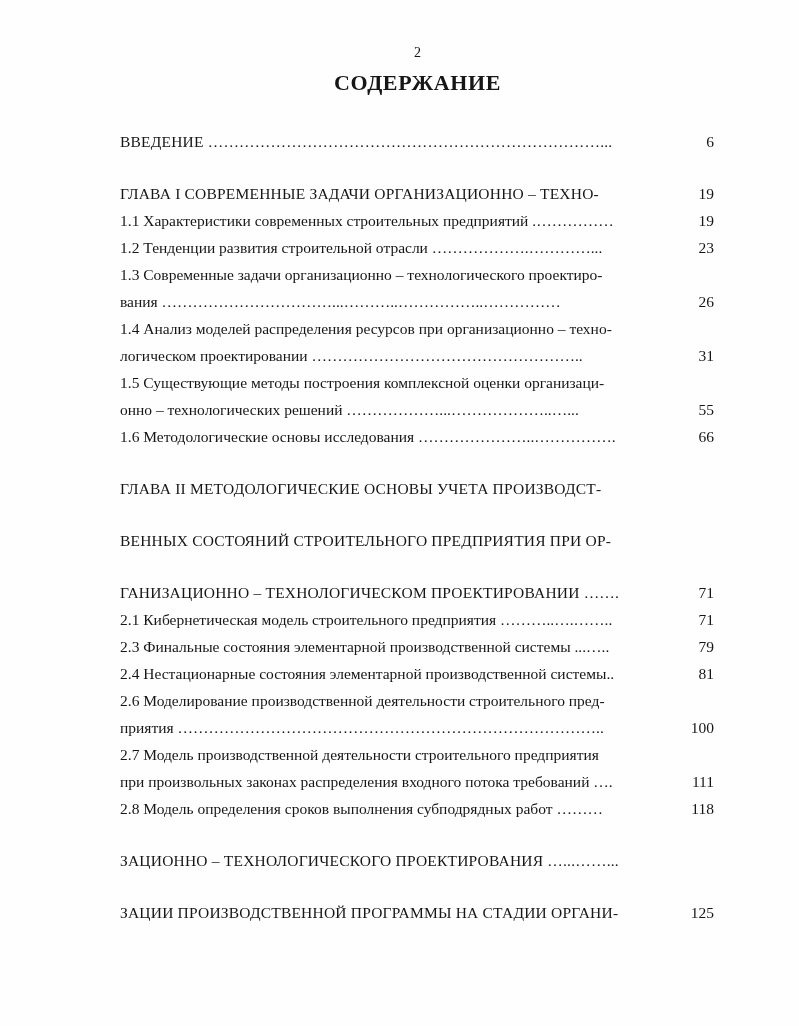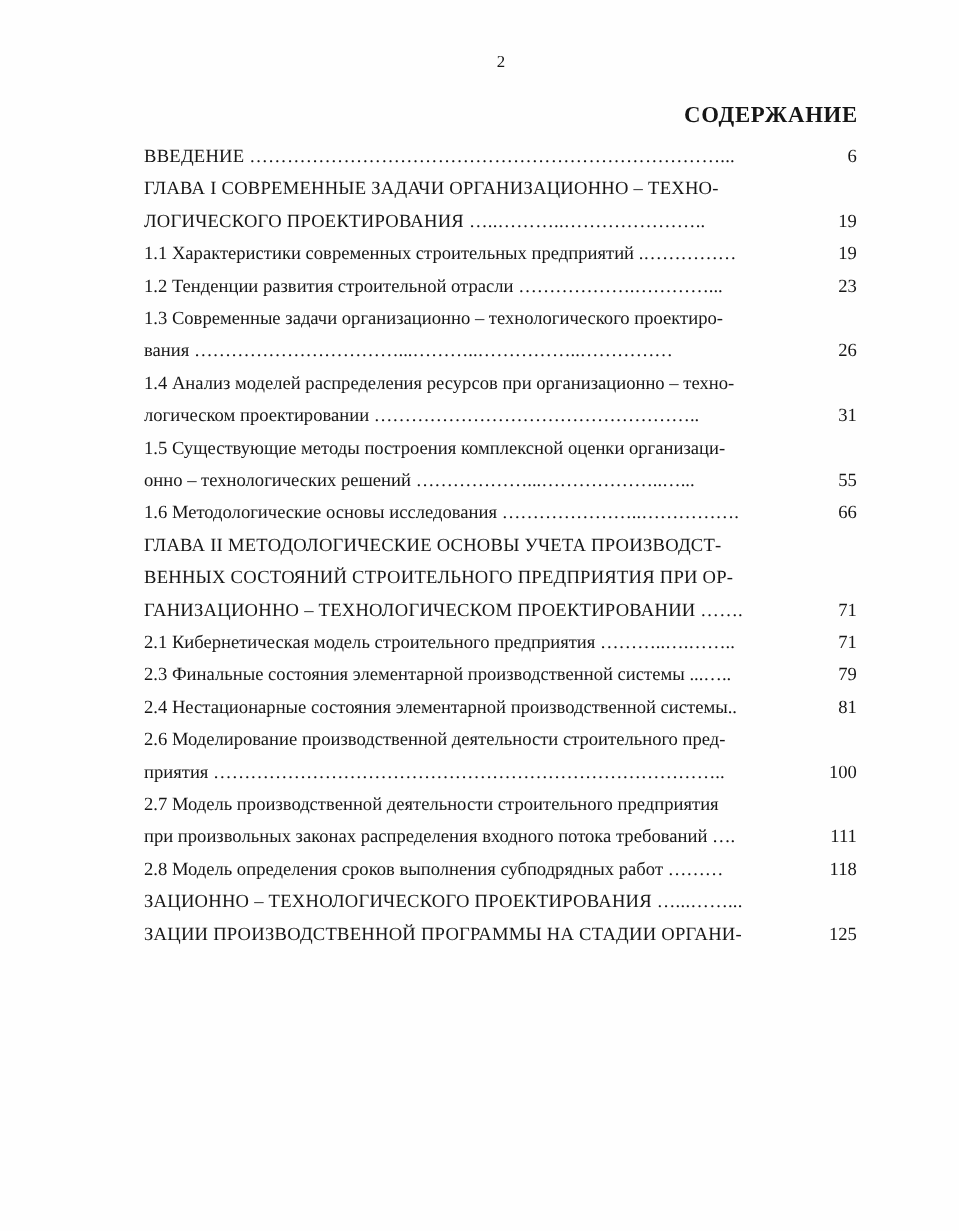--- a/index.html
+++ b/index.html
@@ -16,45 +16,46 @@
     background: #fefefe;
     padding: 44px 84px 0 120px;
     overflow: hidden;
   }
   .page-num {
     text-align: center;
     font-size: 14px;
     line-height: 18px;
   }
   .title {
-    text-align: right;
-    font-size: 19px;
+    text-align: center;
+    font-size: 22px;
     font-weight: bold;
     letter-spacing: 0.6px;
-    margin-top: 24px;
+    margin-top: 10px;
     line-height: 22px;
   }
   .toc {
     margin-top: 9px;
     font-size: 15.5px;
     line-height: 27px;
   }
   .entry {
     display: grid;
     grid-template-columns: 1fr 46px;
   }
   .entry-text {
     overflow: hidden;
   }
   .line {
     white-space: nowrap;
     overflow: hidden;
   }
   .entry.chapter .line {
     letter-spacing: 0.2px;
+    margin-top: 25px;
   }
   .entry-page {
     align-self: end;
     text-align: right;
     line-height: 27px;
     padding-right: 1px;
   }
 </style>
 </head>
 <body>
@@ -65,21 +66,20 @@
   <div class="toc" id="toc">
       <div class="entry chapter">
         <div class="entry-text">
           <div class="line">ВВЕДЕНИЕ …………………………………………………………………...</div>
         </div>
         <div class="entry-page">6</div>
       </div>
       <div class="entry chapter">
         <div class="entry-text">
           <div class="line">ГЛАВА I СОВРЕМЕННЫЕ ЗАДАЧИ ОРГАНИЗАЦИОННО – ТЕХНО-</div>
-          <div class="line">ЛОГИЧЕСКОГО ПРОЕКТИРОВАНИЯ …..………..…………………..</div>
         </div>
         <div class="entry-page">19</div>
       </div>
       <div class="entry">
         <div class="entry-text">
           <div class="line">1.1 Характеристики современных строительных предприятий .……………</div>
         </div>
         <div class="entry-page">19</div>
       </div>
       <div class="entry">

